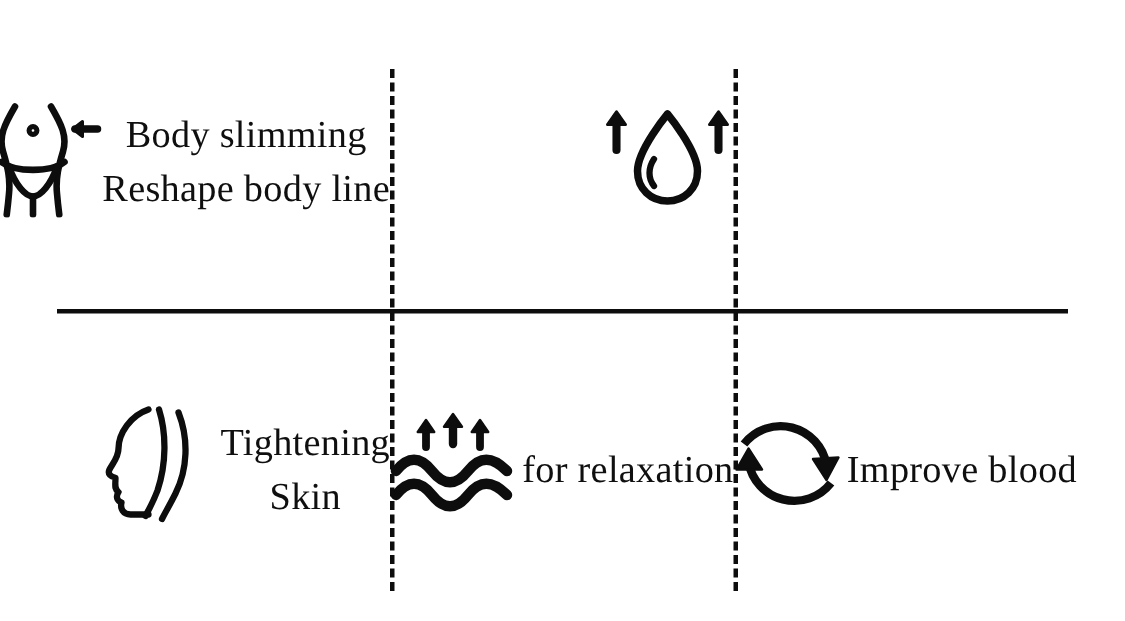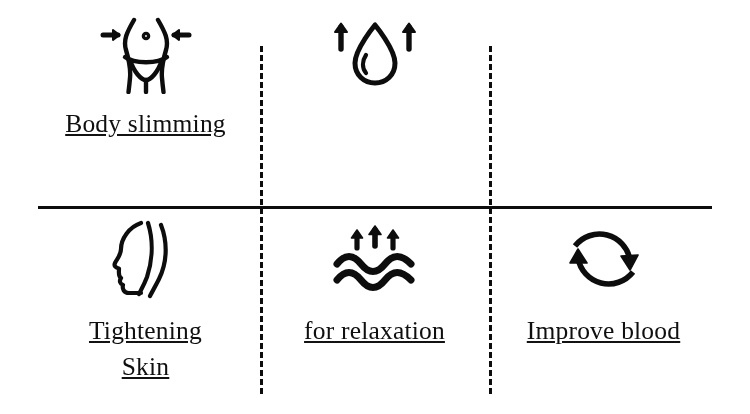--- a/index.html
+++ b/index.html
@@ -40,25 +40,24 @@
   }
   .divider-vertical.v1 { left: 260px; }
   .divider-vertical.v2 { left: 489px; }
 
   
   .cell {
     position: absolute;
     width: 229px;
     height: 200px;
     display: flex;
-    flex-direction: column;
+    flex-direction: row;
     align-items: center;
-    justify-content: flex-start;
+    justify-content: flex-end;
     box-sizing: border-box;
-    text-decoration: underline;
   }
   .cell.r1 { top: 8px; }
   .cell.r2 { top: 213px; }
   .cell.c1 { left: 31px; }
   .cell.c2 { left: 260px; }
   .cell.c3 { left: 489px; }
 
   .cell-icon {
     height: 88px;
     display: flex;
@@ -105,20 +104,21 @@
 
         <path d="M3 25 L18 25" stroke-width="5"></path>
         <path d="M13 20 L19.5 25 L13 30 Z" fill="#0d0d0d" stroke-width="2"></path>
 
         <path d="M89 25 L74 25" stroke-width="5"></path>
         <path d="M79 20 L72.5 25 L79 30 Z" fill="#0d0d0d" stroke-width="2"></path>
       </svg>
     </div>
     <div class="cell-caption">
       <span class="line">Body slimming</span>
+      <span class="line">Reshape body line</span>
     </div>
   </div>
 
   <div class="cell r1 c2">
     <div class="cell-icon">
       <svg width="88" height="78" viewBox="0 0 88 78" fill="none" stroke="#0d0d0d" stroke-width="5" stroke-linecap="round" stroke-linejoin="round">
 
         <path d="M44 12 C44 12, 24 36, 24 50 C24 62, 33 70, 44 70 C55 70, 64 62, 64 50 C64 36, 44 12, 44 12 Z"></path>
 
         <path d="M35 42 C31 48, 31 55, 35 60" stroke-width="4.2"></path>

